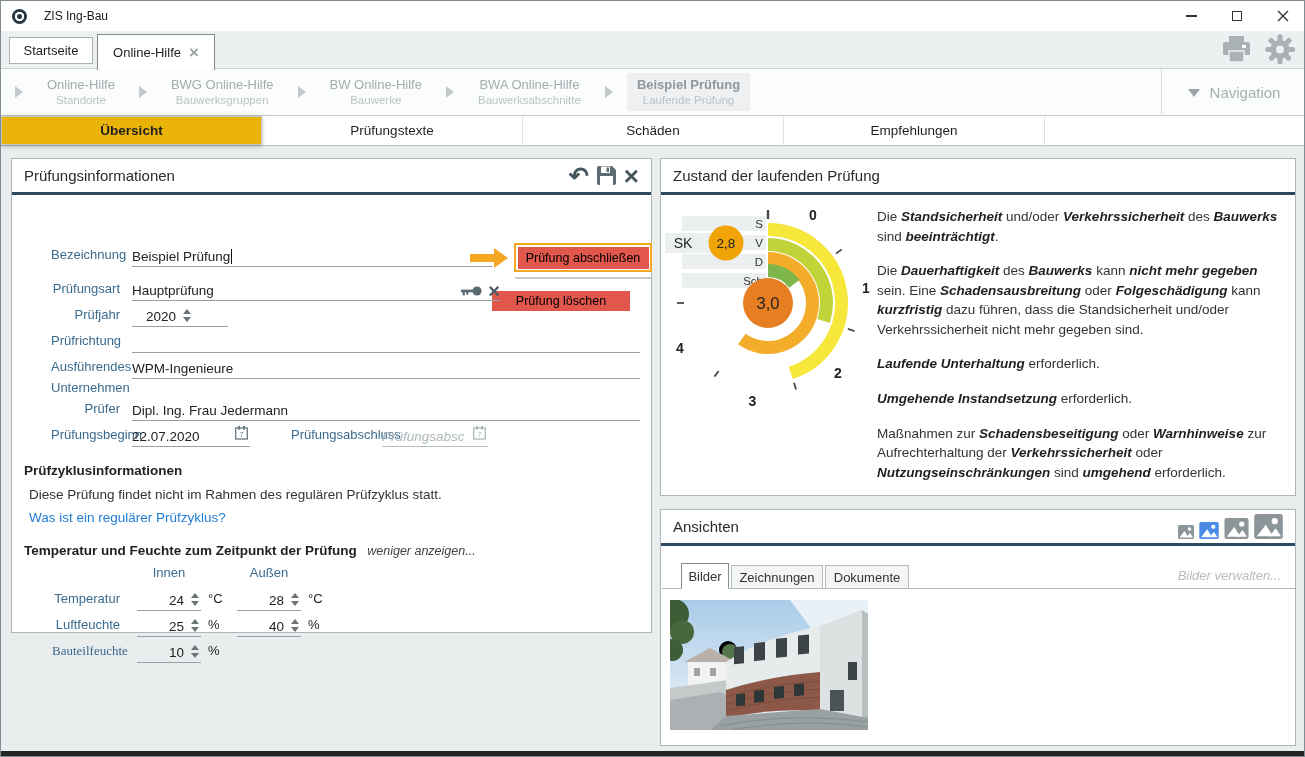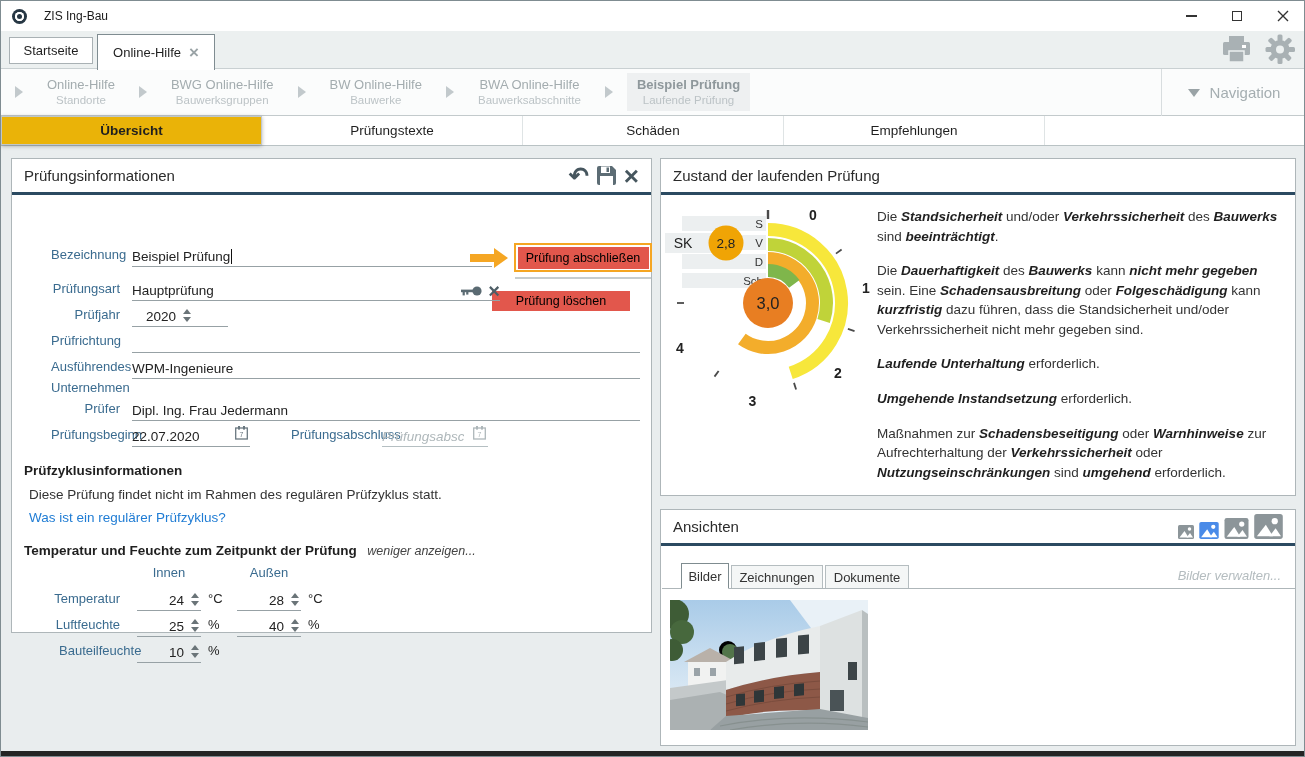--- a/index.html
+++ b/index.html
@@ -332,21 +332,21 @@
       <span class="unit" style="left:196px;top:422px;">%</span>
       <div class="numfield" style="left:225px;top:414px;width:64px;height:28px;">
         <span>40</span>
           <span class="spin">
             <i class="up"></i>
             <i class="dn"></i>
           </span>
       </div>
       <span class="unit" style="left:296px;top:422px;">%</span>
 
-      <span class="flabel" style="left:8px;top:448px;">Bauteilfeuchte</span>
+      <span class="flabel" style="left:1px;top:448px;font-family:Liberation Serif, serif;">Bauteilfeuchte</span>
       <div class="numfield" style="left:125px;top:440px;width:64px;height:28px;">
         <span>10</span>
           <span class="spin">
             <i class="up"></i>
             <i class="dn"></i>
           </span>
       </div>
       <span class="unit" style="left:196px;top:448px;">%</span>
     </div>
   </div>

